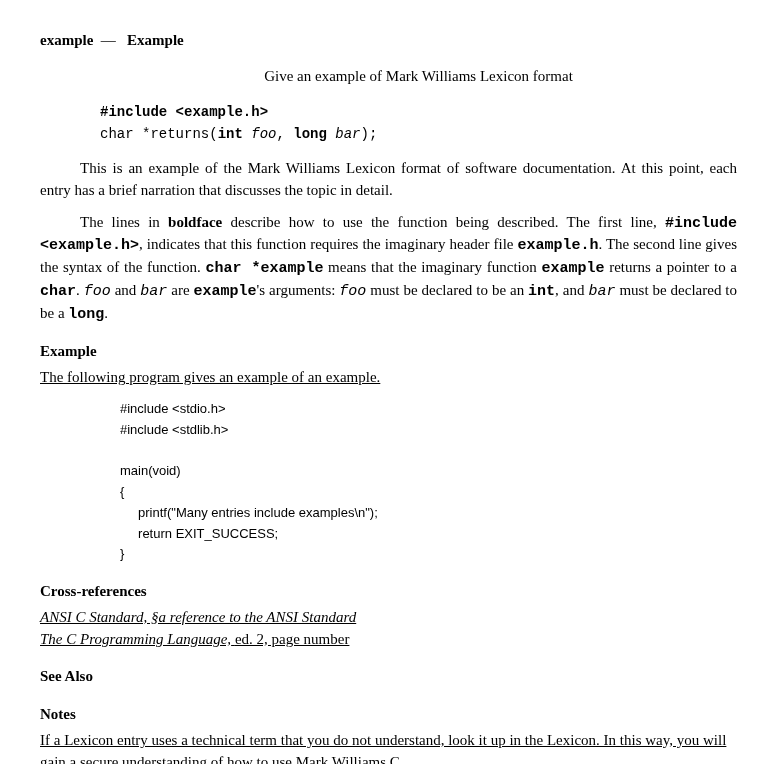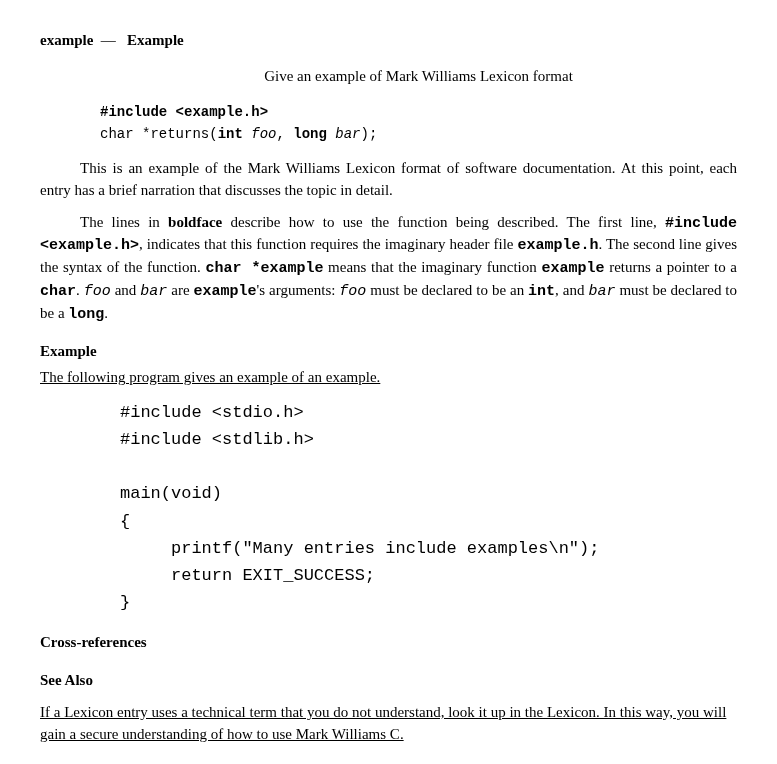--- a/index.html
+++ b/index.html
@@ -59,22 +59,22 @@
       margin-bottom: 4px;
       font-size: 15px;
     }
 
     .section-content {
       margin-bottom: 10px;
       text-decoration: underline;
     }
 
     .code-block {
-      font-family: Liberation Mono, monospace;
-      font-size: 17px;
+      font-family: Liberation Sans, sans-serif;
+      font-size: 13px;
       margin-left: 80px;
       margin-top: 8px;
       margin-bottom: 8px;
       line-height: 1.6;
       white-space: pre;
     }
 
     .cross-ref-italic {
       font-style: italic;
     }
@@ -147,21 +147,29 @@
 
 main(void)
 {
      printf("Many entries include examples\n");
      return EXIT_SUCCESS;
 }</div>
 </div>
 
 <div style="margin-top: 10px;">
   <div class="section-title">Cross-references</div>
+  <div class="section-content">
+    <div class="cross-ref-italic">ANSI C Standard, §a reference to the ANSI Standard</div>
+    <div class="cross-ref-italic">
+      <span class="inline-italic">The C Programming Language,</span>
+      <span style="font-style:normal;"> ed. 2, page number</span>
+    </div>
+  </div>
 </div>
 
 <div style="margin-top: 10px;">
   <div class="section-title">See Also</div>
 </div>
 
 <div style="margin-top: 10px;">
+  <div class="section-title">Notes</div>
   <div class="section-content">If a Lexicon entry uses a technical term that you do not understand, look it up in the Lexicon.  In this way, you will gain a secure understanding of how to use Mark Williams C.</div>
 </div>
 
 </body></html>

